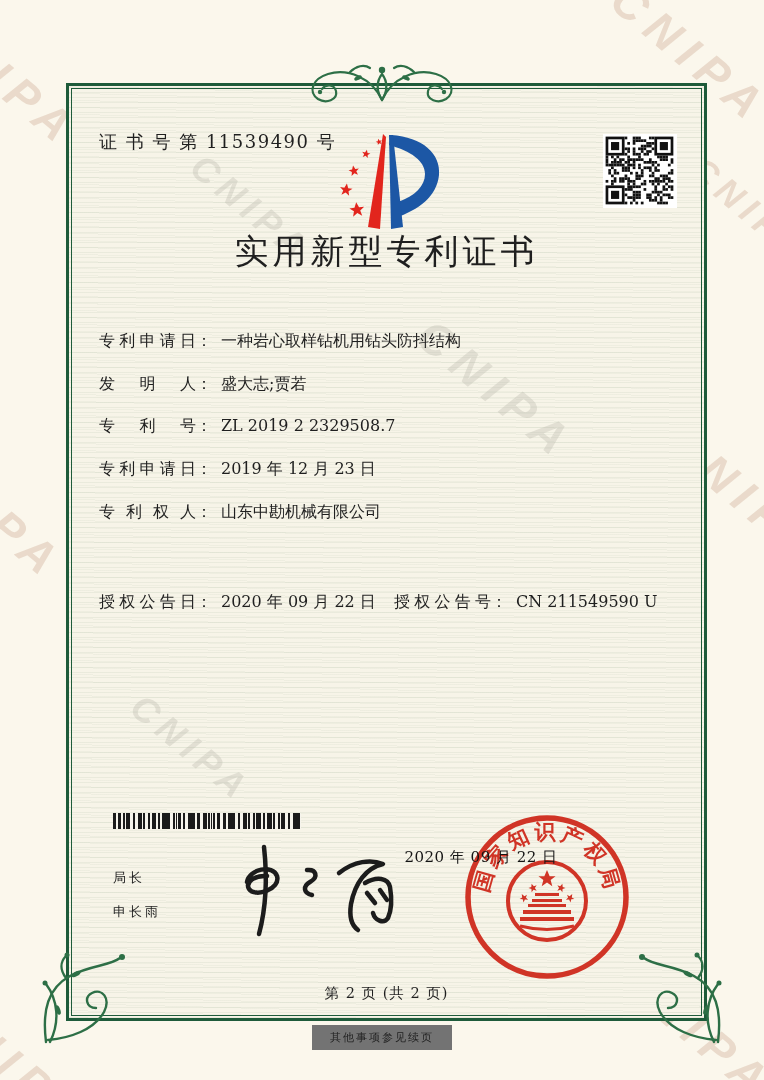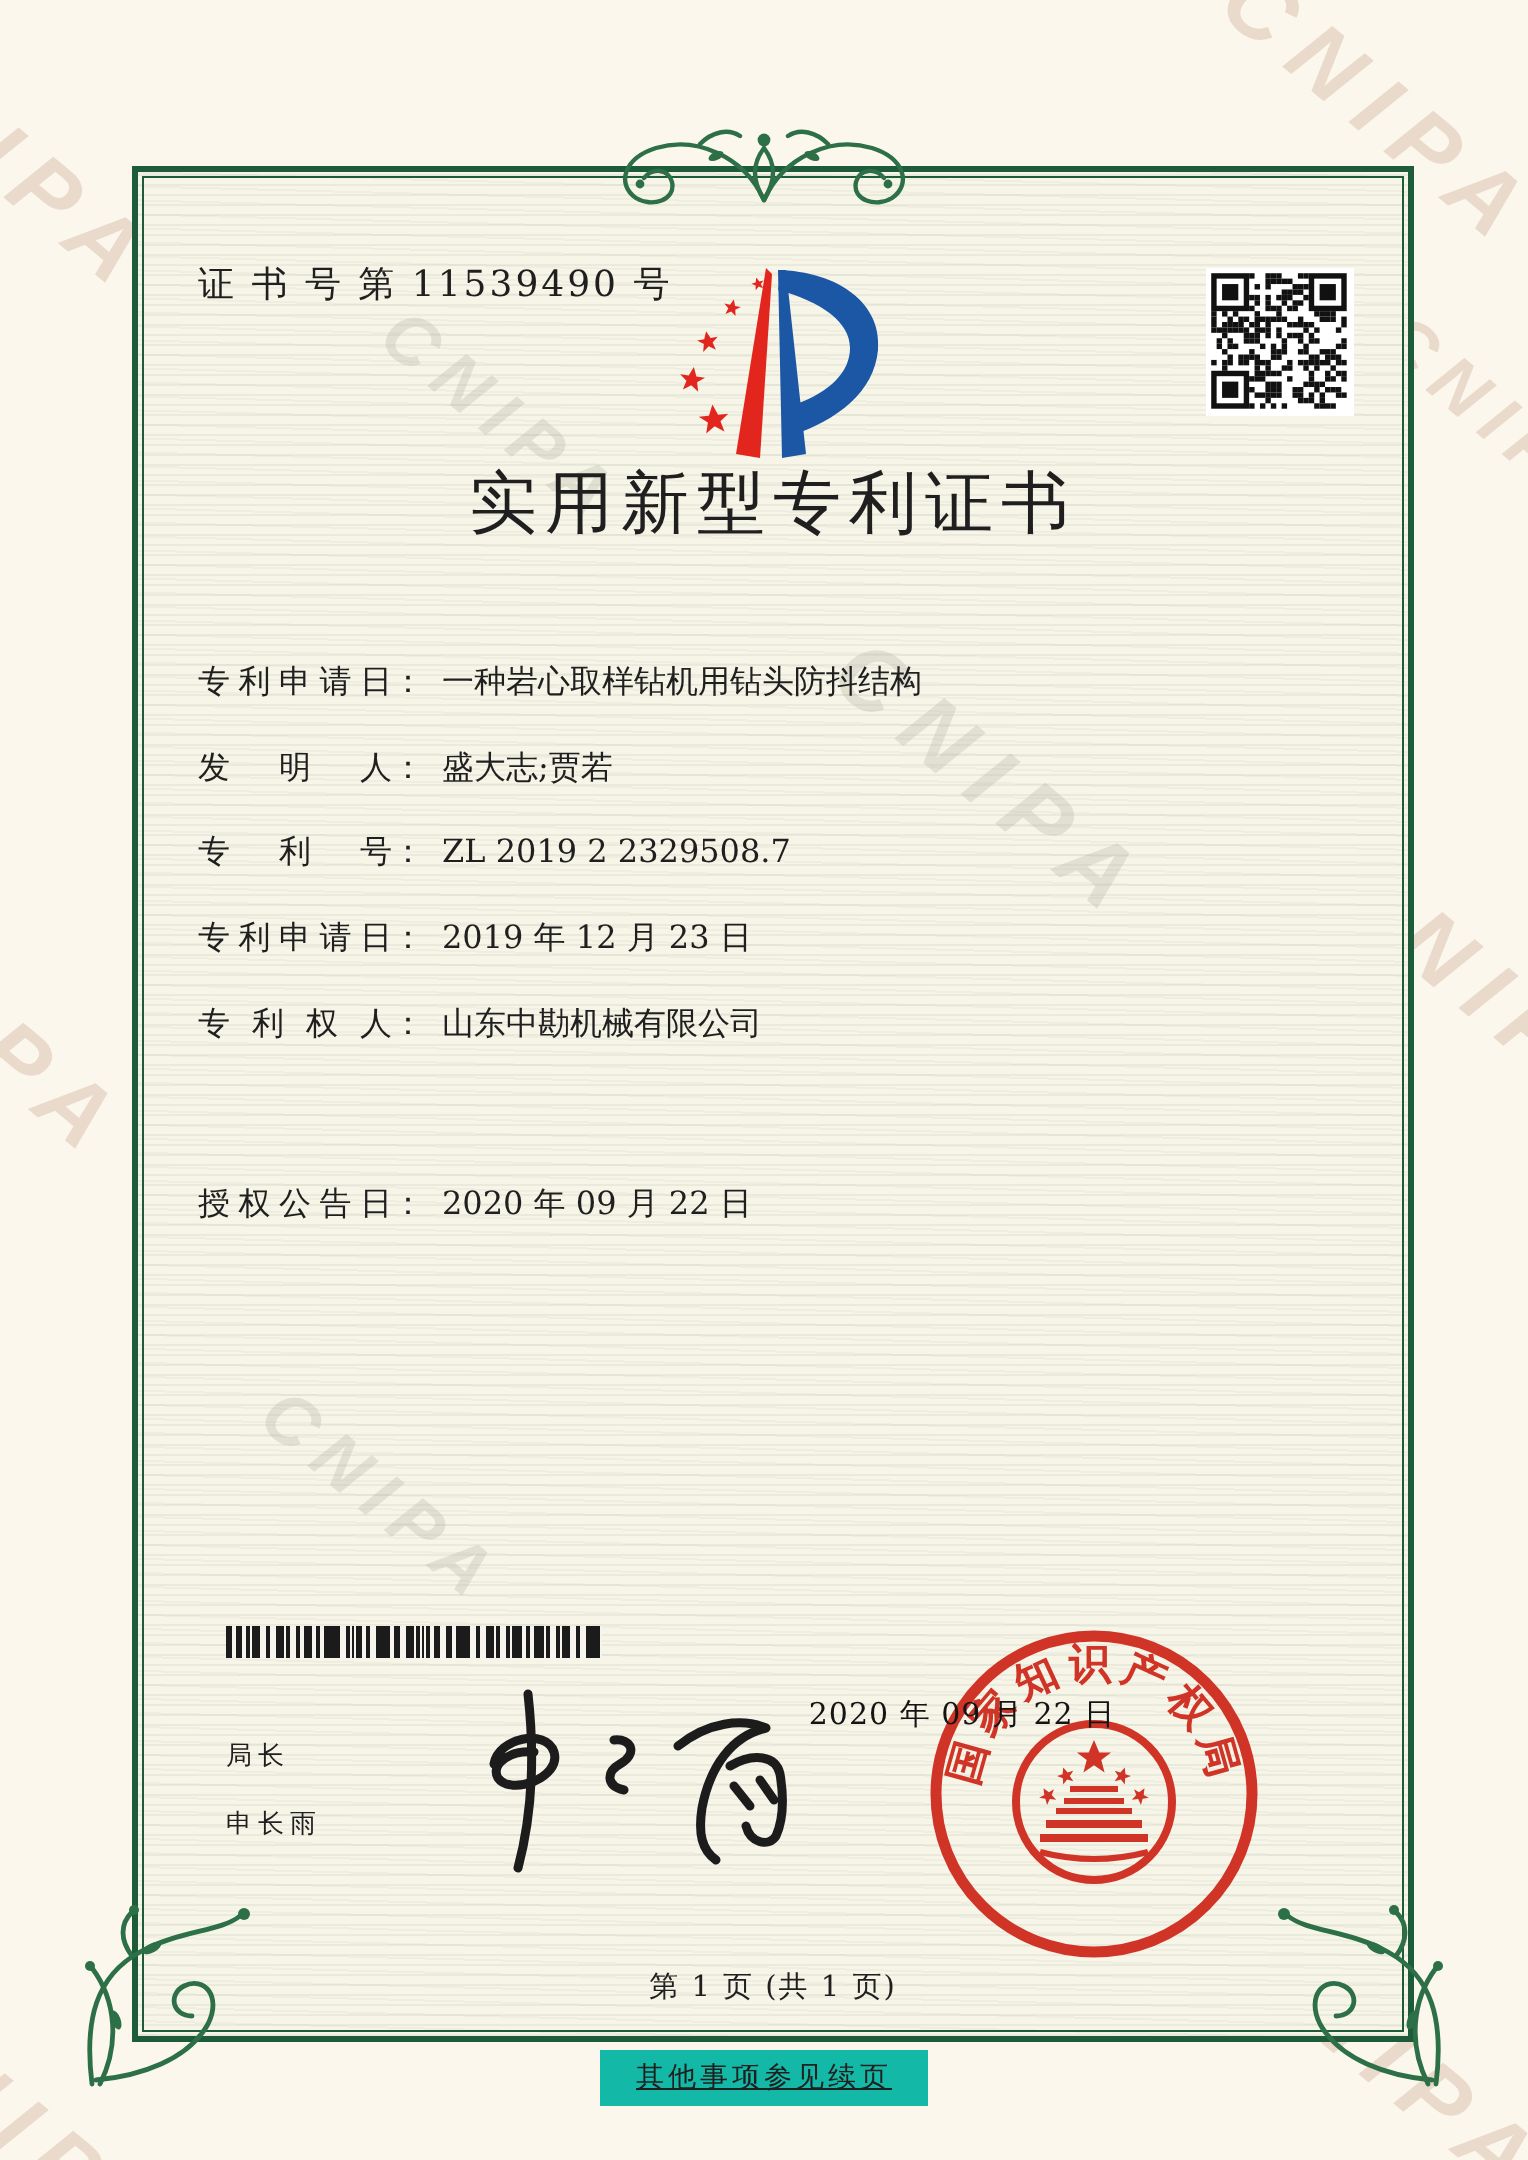--- a/index.html
+++ b/index.html
@@ -54,22 +54,22 @@
       repeating-linear-gradient(90deg,#1b1b1b 0 3px,rgba(0,0,0,0) 3px 13px);}
   .signer{position:absolute;left:44px;font-size:13px;letter-spacing:3px;font-style:oblique 4deg;}
   .sig{position:absolute;left:150px;top:756px;width:190px;height:104px;}
   
   .seal{position:absolute;left:389px;top:722px;width:178px;height:178px;}
   .seal-date{position:absolute;left:392px;top:848px;width:178px;text-align:center;
              font-size:15px;color:#141414;letter-spacing:0.5px;z-index:3;}
   
   .page-num{position:absolute;left:0;right:0;top:898px;text-align:center;font-size:14.5px;letter-spacing:1px;}
   .foot-note{position:absolute;left:0;right:0;top:1025px;text-align:center;z-index:2;}
-  .foot-note span{display:inline-block;background:#14b8a6;padding:5px 18px;font-size:14px;
-                  letter-spacing:2px;font-style:oblique 5deg;text-decoration:underline;}
+  .foot-note span{display:inline-block;background:#737373;padding:5px 18px;font-size:11px;
+                  letter-spacing:2px;font-style:oblique 5deg;}
 </style>
 </head>
 <body>
 
 <div class="page">
 
   <span class="wm" style="left:-55px;top:-5px">CNIPA</span>
   <span class="wm" style="left:635px;top:-28px">CNIPA</span>
   <span class="wm small" style="left:708px;top:148px">CNIPA</span>
   <span class="wm" style="left:-70px;top:428px">CNIPA</span>
@@ -360,20 +360,23 @@
       <span class="flabel">专利号</span><span class="fcolon">：</span><span class="fvalue">ZL 2019 2 2329508.7</span>
     </div>
     <div class="frow" style="top:373px">
       <span class="flabel">专利申请日</span><span class="fcolon">：</span><span class="fvalue">2019 年 12 月 23 日</span>
     </div>
     <div class="frow" style="top:416px">
       <span class="flabel">专利权人</span><span class="fcolon">：</span><span class="fvalue">山东中勘机械有限公司</span>
     </div>
     <div class="frow" style="top:506px">
       <span class="flabel">授权公告日</span><span class="fcolon">：</span><span class="fvalue">2020 年 09 月 22 日</span>
+      <span class="fpair2">
+        <span class="flabel">授权公告号</span><span class="fcolon">：</span><span class="fvalue">CN 211549590 U</span>
+      </span>
     </div>
 
     <div class="paras">
     </div>
 
     <div class="barcode"></div>
 
     <div class="signer" style="top:783px">局长</div>
     <div class="signer" style="top:817px">申长雨</div>
 
@@ -414,21 +417,21 @@
             <rect x="-15" y="-2" width="30" height="3"></rect>
             <rect x="-19" y="3" width="38" height="3"></rect>
             <rect x="-24" y="9" width="48" height="4"></rect>
             <rect x="-27" y="16" width="54" height="4"></rect>
           </g>
           <path d="M-27,25 Q0,32 27,25" style="fill:none;stroke:var(--seal-red);stroke-width:3"></path>
         </g>
       </svg>
     </div>
 
-    <div class="page-num">第 1 页 (共 1 页)</div>
+    <div class="page-num">第 2 页 (共 2 页)</div>
   </div>
 
   <div class="seal-date">2020 年 09 月 22 日</div>
 
   <svg class="ornament" style="left:272px;top:56px" width="220" height="52" viewBox="0 0 220 52">
     <g style="stroke:#2d6f46;fill:none;stroke-width:2.2;stroke-linecap:round">
       <path d="M110,44 C100,22 76,12 56,18 C40,23 36,36 46,43 C54,48 66,44 64,35 C62,28 54,28 50,33"></path>
       <path d="M110,44 C120,22 144,12 164,18 C180,23 184,36 174,43 C166,48 154,44 156,35 C158,28 166,28 170,33"></path>
       <path d="M110,44 C104,34 104,26 110,18 C116,26 116,34 110,44"></path>
       <path d="M78,16 C84,10 92,8 98,12 M142,16 C136,10 128,8 122,12"></path>

